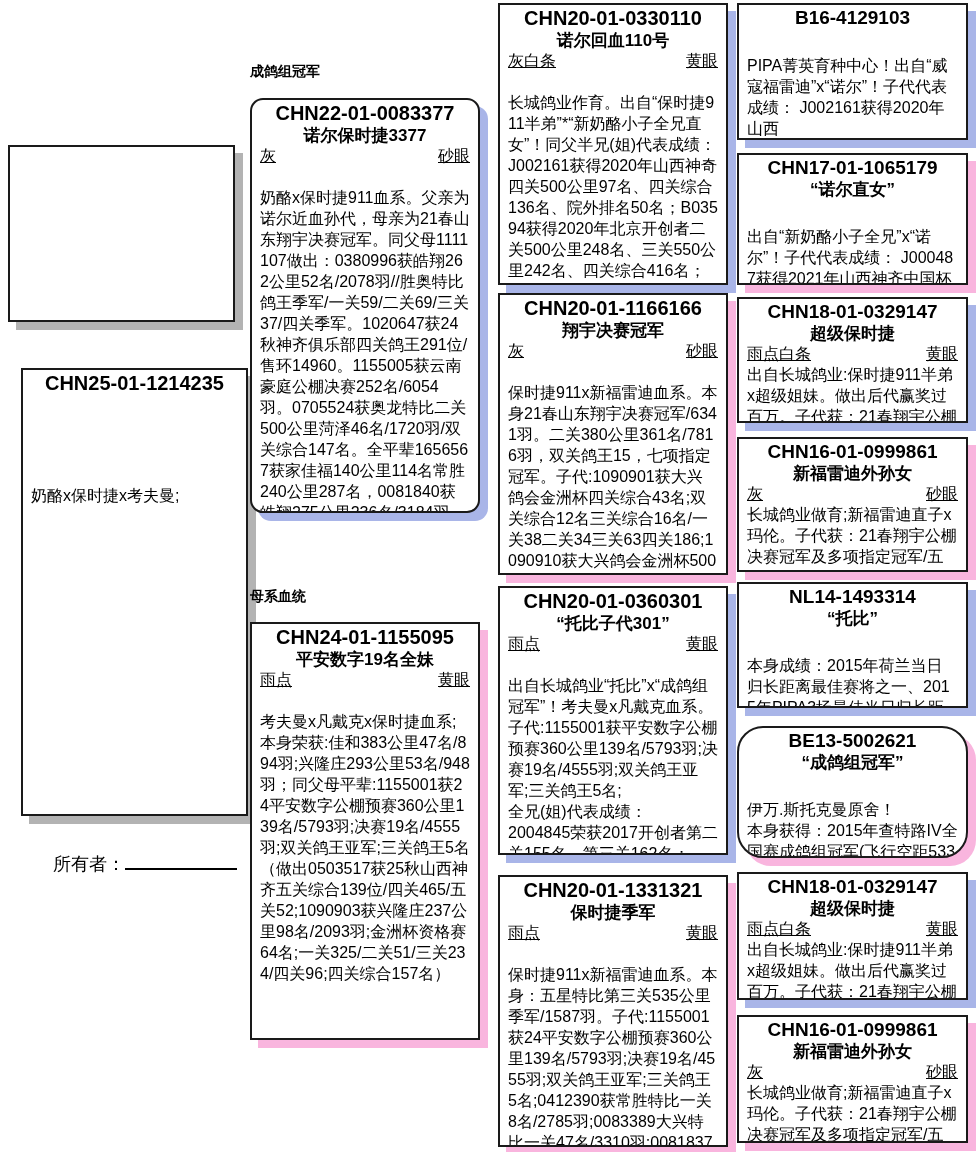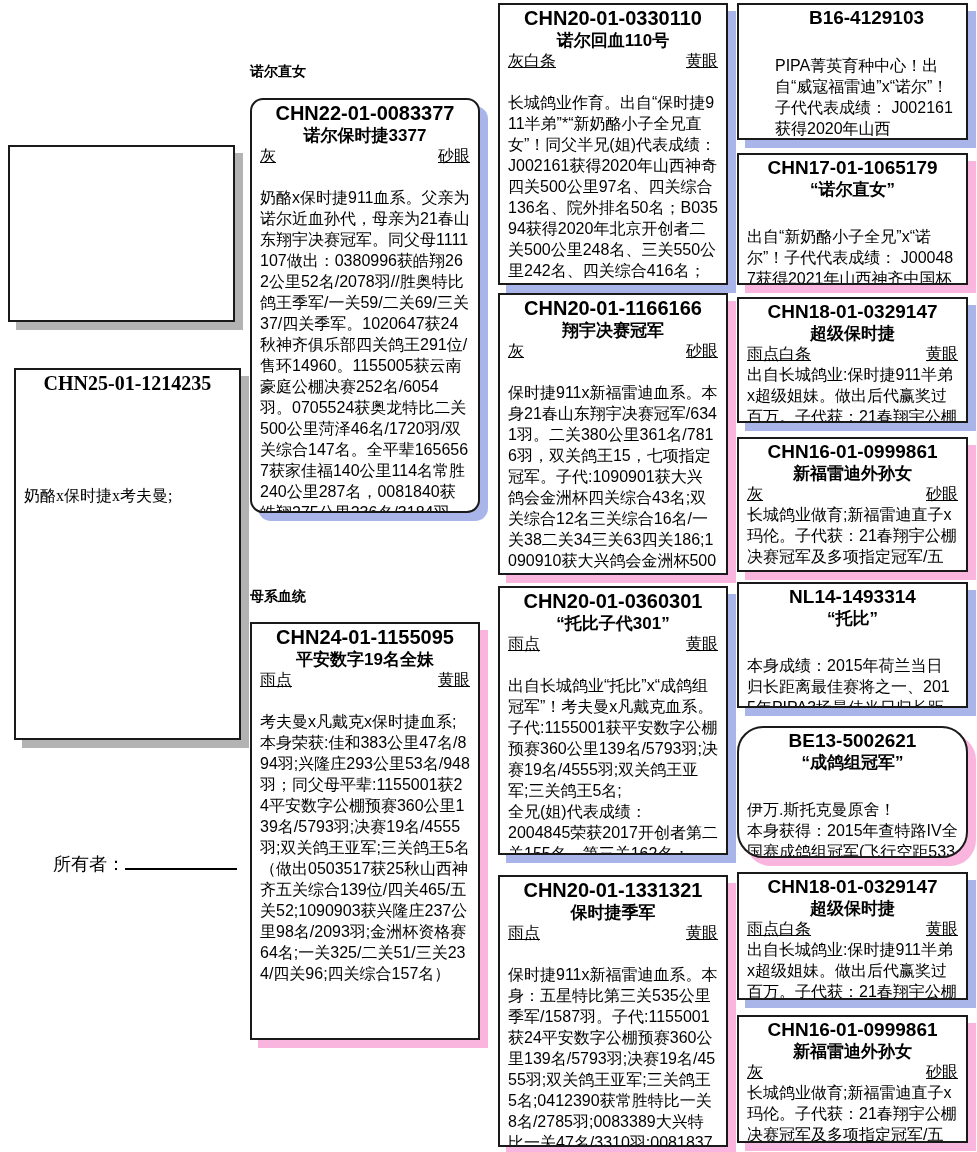--- a/index.html
+++ b/index.html
@@ -30,30 +30,30 @@
   .small .ring{ font-size:19px; line-height:22px; }
   .seclabel{ position:absolute; font-weight:700; font-size:14px; }
   .owner{ position:absolute; font-size:18px; }
   .owner .blank{ display:inline-block; width:112px; border-bottom:2px solid #000; height:14px; }
 </style>
 </head>
 <body>
 
 <div class="pbox sh-n" style="left:8px;top:145px;width:227px;height:177px;"></div>
 
-<div class="pbox sh-n subject" style="left:14px;top:368px;width:227px;height:372px;font-family:Liberation Serif, serif;">
+<div class="pbox sh-n subject" style="left:21px;top:368px;width:227px;height:448px;">
   <div class="ring">CHN25-01-1214235</div>
   <div class="bodytxt">奶酪x保时捷x考夫曼;</div>
 </div>
 
 <div class="owner" style="left:53px;top:852px;">
   <span>所有者：</span><span class="blank"></span>
 </div>
 
-<div class="seclabel" style="left:250px;top:63px;">诺尔直女</div>
+<div class="seclabel" style="left:250px;top:63px;">成鸽组冠军</div>
 <div class="seclabel" style="left:250px;top:588px;">母系血统</div>
 
 <div class="pbox sh-m big" style="left:250px;top:98px;width:230px;height:415px;border-radius:13px;">
   <div class="ring">CHN22-01-0083377</div>
   <div class="name">诺尔保时捷3377</div>
   <div class="traits">
     <span>灰</span>
     <span>砂眼</span>
   </div>
   <div class="bodytxt">奶酪x保时捷911血系。父亲为诺尔近血孙代，母亲为21春山东翔宇决赛冠军。同父母1111107做出：0380996获皓翔262公里52名/2078羽//胜奥特比鸽王季军/一关59/二关69/三关37/四关季军。1020647获24秋神齐俱乐部四关鸽王291位/售环14960。1155005获云南豪庭公棚决赛252名/6054羽。0705524获奥龙特比二关500公里菏泽46名/1720羽/双关综合147名。全平辈1656567获家佳福140公里114名常胜240公里287名，0081840获皓翔275公里236名/3184羽。半平辈</div>
@@ -104,21 +104,21 @@
 <div class="pbox sh-f big" style="left:498px;top:875px;width:230px;height:272px;">
   <div class="ring">CHN20-01-1331321</div>
   <div class="name">保时捷季军</div>
   <div class="traits">
     <span>雨点</span>
     <span>黄眼</span>
   </div>
   <div class="bodytxt">保时捷911x新福雷迪血系。本身：五星特比第三关535公里季军/1587羽。子代:1155001获24平安数字公棚预赛360公里139名/5793羽;决赛19名/4555羽;双关鸽王亚军;三关鸽王5名;0412390获常胜特比一关8名/2785羽;0083389大兴特比一关47名/3310羽;0081837奥龙</div>
 </div>
 
-<div class="pbox sh-m small notraits" style="left:737px;top:3px;width:231px;height:137px;padding-left:28px;">
+<div class="pbox sh-m small notraits" style="left:737px;top:3px;width:231px;height:137px;">
   <div class="ring">B16-4129103</div>
   <div class="bodytxt">PIPA菁英育种中心！出自“威寇福雷迪”x“诺尔”！子代代表成绩： J002161获得2020年山西</div>
 </div>
 
 <div class="pbox sh-f small notraits" style="left:737px;top:153px;width:231px;height:132px;">
   <div class="ring">CHN17-01-1065179</div>
   <div class="name">“诺尔直女”</div>
   <div class="bodytxt">出自“新奶酪小子全兄”x“诺尔”！子代代表成绩： J000487获得2021年山西神齐中国杯一</div>
 </div>
 

